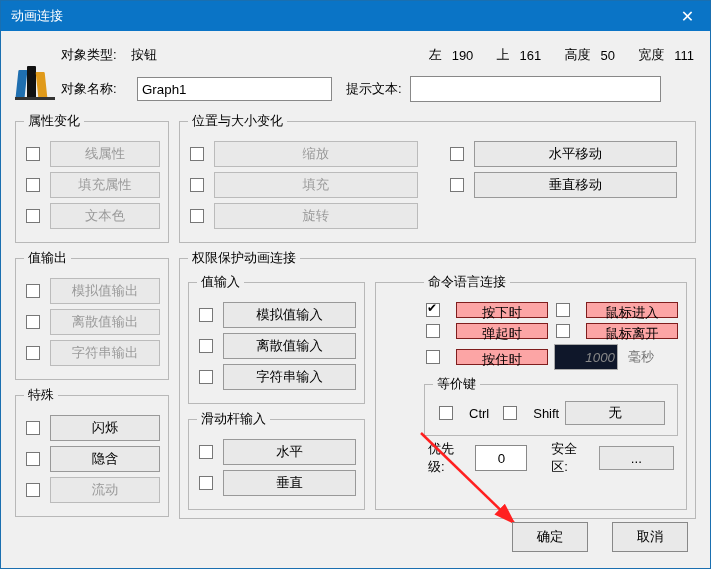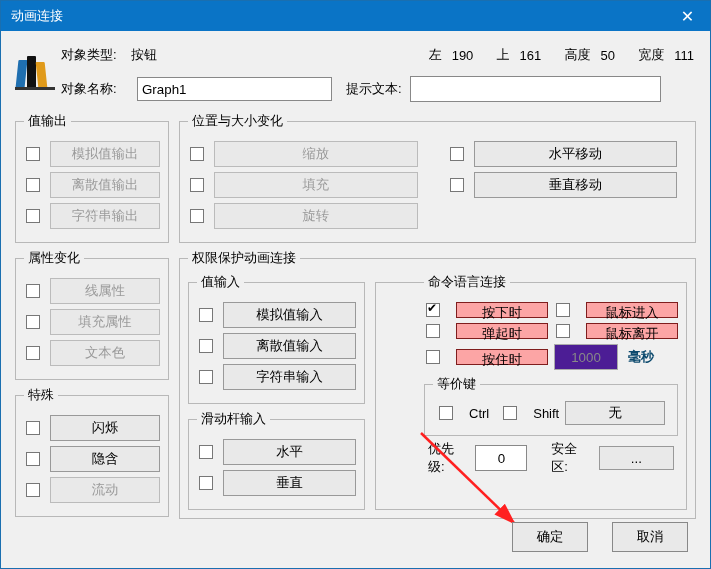--- a/index.html
+++ b/index.html
@@ -2,21 +2,21 @@
 <html><head>
 <meta charset="utf-8">
 <style>
   html, body { margin:0; padding:0; font-family:"Microsoft YaHei","SimSun",sans-serif; font-size:13px; background:#fff; }
   .dialog { width:711px; height:569px; border:1px solid #1a6fb0; box-sizing:border-box; position:relative; background:#f0f0f0; }
   .titlebar { height:30px; background:#0a74c6; color:#fff; display:flex; align-items:center; justify-content:space-between; padding:0 0 0 10px; }
   .titlebar .title { font-size:13px; }
   .titlebar .close { width:45px; height:30px; display:flex; align-items:center; justify-content:center; font-size:16px; cursor:pointer; }
   .body { padding:10px 14px; }
 
-  .header-row { display:flex; align-items:flex-start; padding:5px 0 10px; }
+  .header-row { display:flex; align-items:flex-end; padding:5px 0 10px; }
   .logo { width:40px; height:38px; position:relative; margin-right:6px; margin-top:8px; }
   .logo .book { position:absolute; bottom:4px; width:9px; border-radius:1px; }
   .logo .b1 { left:2px; height:28px; background:#1f6fb0; transform:skew(-6deg); }
   .logo .b2 { left:12px; height:32px; background:#111; }
   .logo .b3 { left:22px; height:26px; background:#e09a1a; transform:skew(6deg); }
   .logo .base { position:absolute; bottom:2px; left:0; right:0; height:3px; background:#333; }
   .header-text { flex:1; }
   .header-line1 { display:flex; align-items:center; margin-bottom:12px; }
   .obj-type-label { width:70px; }
   .obj-type-value { width:70px; }
@@ -43,22 +43,22 @@
   .pos-grid { display:flex; gap:30px; }
   .pos-col { width:46%; }
 
   .right-mid { display:flex; gap:10px; }
   .input-col { width:177px; display:flex; flex-direction:column; gap:6px; }
 
   .cmd-fieldset { flex:1;padding-left:48px; }
   .cmd-row { display:flex; align-items:center; margin:5px 0; gap:6px; }
   .cmd-btn { width:92px; height:16px; border:1px solid #7f1d1d; background:#fca5a5; cursor:pointer; }
   .cmd-btn:disabled { color:#9a9a9a; border-color:#bbb; }
-  .num-field { width:58px; height:22px; border:1px solid #aaa; background:#4c1d95; text-align:center; color:#888; }
-  .ms-label { color:#0c4a6e; margin-left:4px;font-weight:bold; }
+  .num-field { width:58px; height:22px; border:1px solid #aaa; background:#0f172a; text-align:right; color:#888;font-style:italic; }
+  .ms-label { color:#737373; margin-left:4px; }
 
   .equiv-fieldset { margin-top:4px; }
   .equiv-row { display:flex; align-items:center; gap:6px; padding:2px 4px; }
   .none-btn { flex:1; height:24px; border:1px solid #999; background:#e9e9e9; }
 
   .bottom-row { display:flex; align-items:center; margin-top:4px; gap:10px; padding:0 4px; }
   .prio-lbl { }
   .prio-field { width:46px; height:22px; border:1px solid #888; background:#fff; text-align:center; }
   .sec-lbl { margin-left:14px; }
   .sec-btn { width:84px; height:24px; border:1px solid #999; background:#e9e9e9; }
@@ -109,48 +109,48 @@
           <input class="tip-input" style="">
         </div>
       </div>
     </div>
 
     <div class="main-grid">
 
       <div class="col-left">
 
         <fieldset>
+          <legend>属性变化</legend>
+          <div class="opt-row">
+              <input type="checkbox" class="chk" style="">
+              <button class="opt-btn" disabled="">线属性</button>
+            </div>
+          <div class="opt-row">
+              <input type="checkbox" class="chk" style="">
+              <button class="opt-btn" disabled="">填充属性</button>
+            </div>
+          <div class="opt-row">
+              <input type="checkbox" class="chk" style="">
+              <button class="opt-btn" disabled="">文本色</button>
+            </div>
+        </fieldset>
+
+        <fieldset>
           <legend>值输出</legend>
           <div class="opt-row">
               <input type="checkbox" class="chk" style="">
               <button class="opt-btn" disabled="">模拟值输出</button>
             </div>
           <div class="opt-row">
               <input type="checkbox" class="chk" style="">
               <button class="opt-btn" disabled="">离散值输出</button>
             </div>
           <div class="opt-row">
               <input type="checkbox" class="chk" style="">
               <button class="opt-btn" disabled="">字符串输出</button>
-            </div>
-        </fieldset>
-
-        <fieldset>
-          <legend>属性变化</legend>
-          <div class="opt-row">
-              <input type="checkbox" class="chk" style="">
-              <button class="opt-btn" disabled="">线属性</button>
-            </div>
-          <div class="opt-row">
-              <input type="checkbox" class="chk" style="">
-              <button class="opt-btn" disabled="">填充属性</button>
-            </div>
-          <div class="opt-row">
-              <input type="checkbox" class="chk" style="">
-              <button class="opt-btn" disabled="">文本色</button>
             </div>
         </fieldset>
 
         <fieldset>
           <legend>特殊</legend>
           <div class="opt-row">
               <input type="checkbox" class="chk" style="">
               <button class="opt-btn">闪烁</button>
             </div>
           <div class="opt-row">

